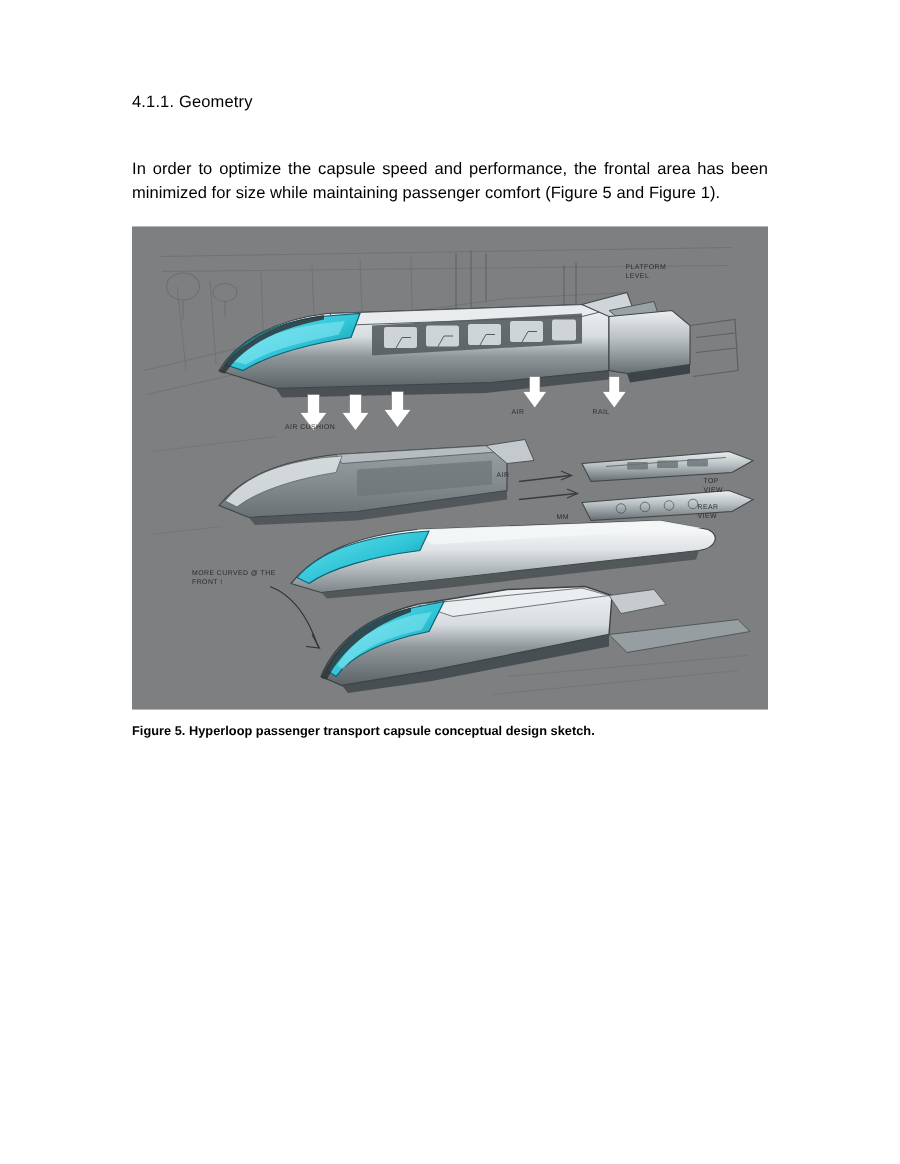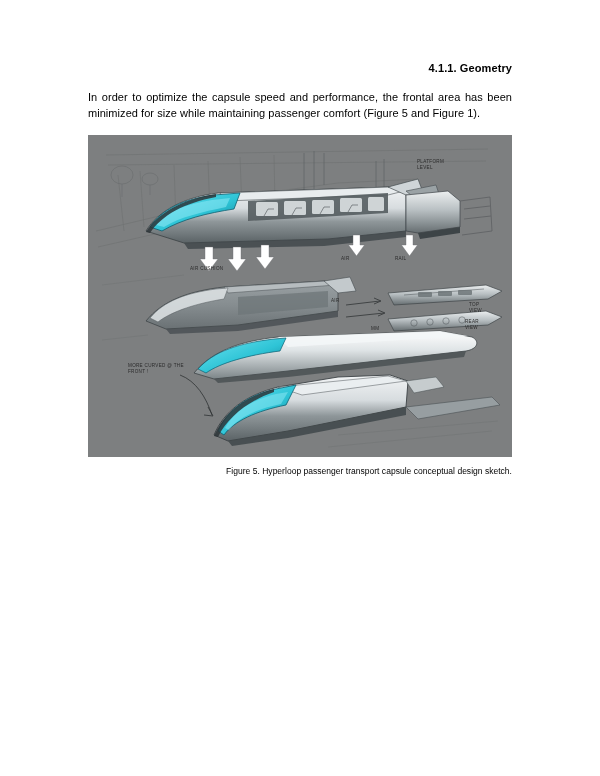--- a/index.html
+++ b/index.html
@@ -16,25 +16,24 @@
   }
   .page {
     position: relative;
     width: 600px;
     height: 776px;
     box-sizing: border-box;
     padding: 62px 88px 0 88px;
   }
   .section-heading {
     font-size: 11px;
-    font-weight: bold;
+    font-weight: normal;
     letter-spacing: 0.1px;
-    margin: 0 0 16px 0;
+    margin: 0 0 32px 0;
     color: #000;
-    text-align: right;
   }
   .body-paragraph {
     font-size: 11px;
     line-height: 15.5px;
     text-align: justify;
     margin: 0 0 14px 0;
     color: #000;
     letter-spacing: 0.05px;
   }
   .figure-block {
@@ -42,22 +41,22 @@
   }
   .figure-image {
     position: relative;
     width: 424px;
     height: 322px;
     background: #7d7f80;
     overflow: hidden;
   }
   .figure-caption {
     font-size: 8.5px;
-    font-weight: normal;
-    text-align: right;
+    font-weight: bold;
+    text-align: left;
     margin-top: 9px;
     color: #000;
     letter-spacing: 0.02px;
   }
   .sk-label {
     position: absolute;
     font-family: "Liberation Sans", sans-serif;
     font-size: 4.6px;
     color: #2b2b2b;
     letter-spacing: 0.3px;

